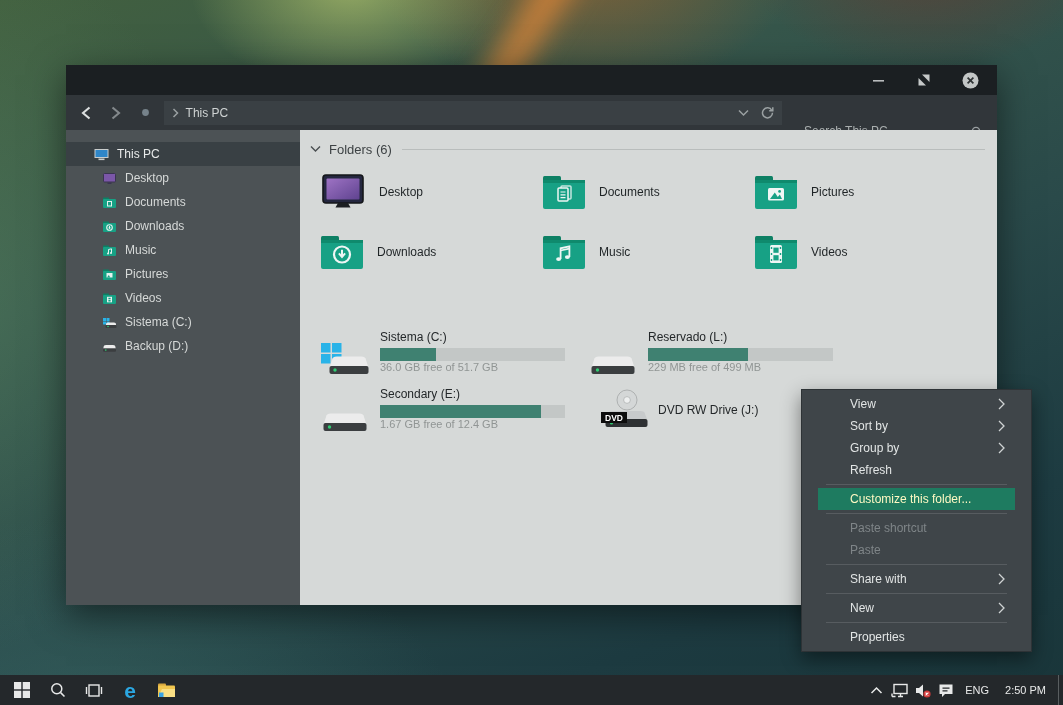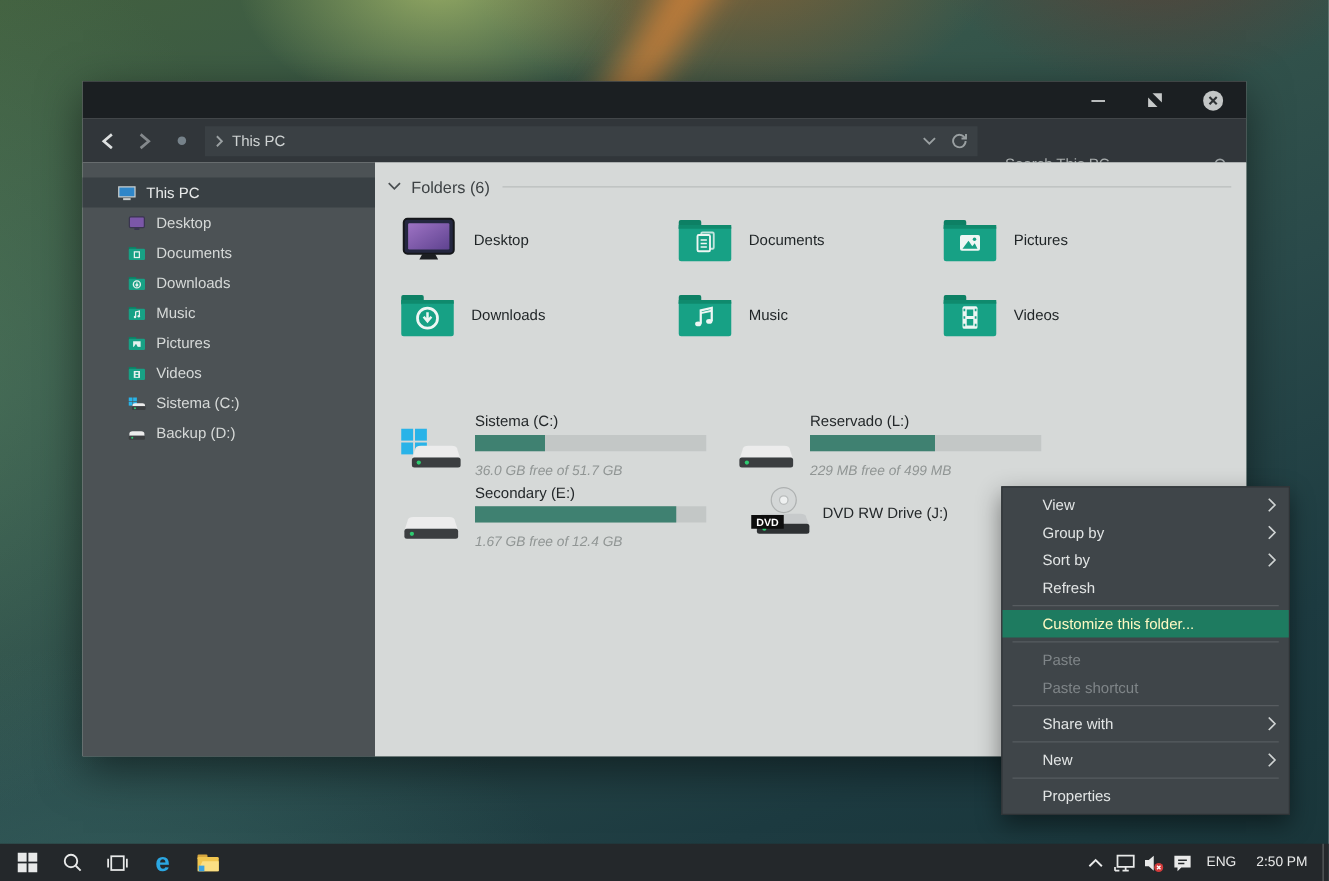--- a/index.html
+++ b/index.html
@@ -69,29 +69,29 @@
 
   .tile { position:absolute; height:44px; display:flex; align-items:center; cursor:default; }
   .tile .f-lab { margin-left:13px; font-size:12px; color:#1f2426; }
 
   .drive { position:absolute; display:flex; cursor:default; }
   .drive .d-ico { width:50px; margin-top:8px; flex:none; }
   .drive .d-info { margin-left:10px; }
   .drive .d-name { font-size:12px; color:#24282a; height:16px; }
   .drive .d-bar { width:185px; height:13px; background:#c3c7c6; margin-top:2px; }
   .drive .d-fill { height:100%; background:#3f8171; }
-  .drive .d-free { font-size:11px; color:#909594; margin-top:10px;font-style:italic; }
+  .drive .d-free { font-size:11px; color:#909594; margin-top:0; }
   .drive.dvd { align-items:center; }
   .drive.dvd .d-name { margin-left:10px; }
 
   
   .cmenu {
     position:absolute; left:801px; top:389px; width:231px; z-index:20;
     background:#3f4549; border:1px solid #2e3336; box-shadow:0 7px 18px rgba(0,0,0,.45);
-    padding:3px 0; font-size:12px; color:#e2e5e5;
+    padding:3px 16px; font-size:12px; color:#e2e5e5;
   }
   .cm-item { height:22px; display:flex; align-items:center; padding-left:32px; padding-right:10px; position:relative; cursor:default; }
   .cm-item .arrow { position:absolute; right:10px; top:5px; }
   .cm-item.hl { background:#1e7b60; color:#fef9c3; }
   .cm-item.dis { color:#7f8588; }
   .cm-sep { border-top:1px solid #575c60; margin:3px 8px; height:0; }
 
   
   .taskbar {
     position:absolute; left:0; bottom:0; width:1063px; height:30px; background:#24282b;
@@ -428,48 +428,48 @@
 </div>
 
 <div class="cmenu">
   <div class="cm-item">
     <span>View</span>
     <svg class="arrow" width="7" height="12" viewBox="0 0 7 12">
         <path d="M1 1 L6 6 L1 11" fill="none" stroke="#cfd3d3" stroke-width="1.3"></path>
       </svg>
   </div>
   <div class="cm-item">
+    <span>Sort by</span>
+    <svg class="arrow" width="7" height="12" viewBox="0 0 7 12">
+        <path d="M1 1 L6 6 L1 11" fill="none" stroke="#cfd3d3" stroke-width="1.3"></path>
+      </svg>
+  </div>
+  <div class="cm-item">
     <span>Group by</span>
     <svg class="arrow" width="7" height="12" viewBox="0 0 7 12">
         <path d="M1 1 L6 6 L1 11" fill="none" stroke="#cfd3d3" stroke-width="1.3"></path>
       </svg>
   </div>
   <div class="cm-item">
-    <span>Sort by</span>
-    <svg class="arrow" width="7" height="12" viewBox="0 0 7 12">
-        <path d="M1 1 L6 6 L1 11" fill="none" stroke="#cfd3d3" stroke-width="1.3"></path>
-      </svg>
-  </div>
-  <div class="cm-item">
     <span>Refresh</span>
   </div>
 
   <div class="cm-sep"></div>
 
   <div class="cm-item hl">
     <span>Customize this folder...</span>
   </div>
 
   <div class="cm-sep"></div>
 
   <div class="cm-item dis">
+    <span>Paste shortcut</span>
+  </div>
+  <div class="cm-item dis">
     <span>Paste</span>
-  </div>
-  <div class="cm-item dis">
-    <span>Paste shortcut</span>
   </div>
 
   <div class="cm-sep"></div>
 
   <div class="cm-item">
     <span>Share with</span>
     <svg class="arrow" width="7" height="12" viewBox="0 0 7 12">
         <path d="M1 1 L6 6 L1 11" fill="none" stroke="#cfd3d3" stroke-width="1.3"></path>
       </svg>
   </div>

